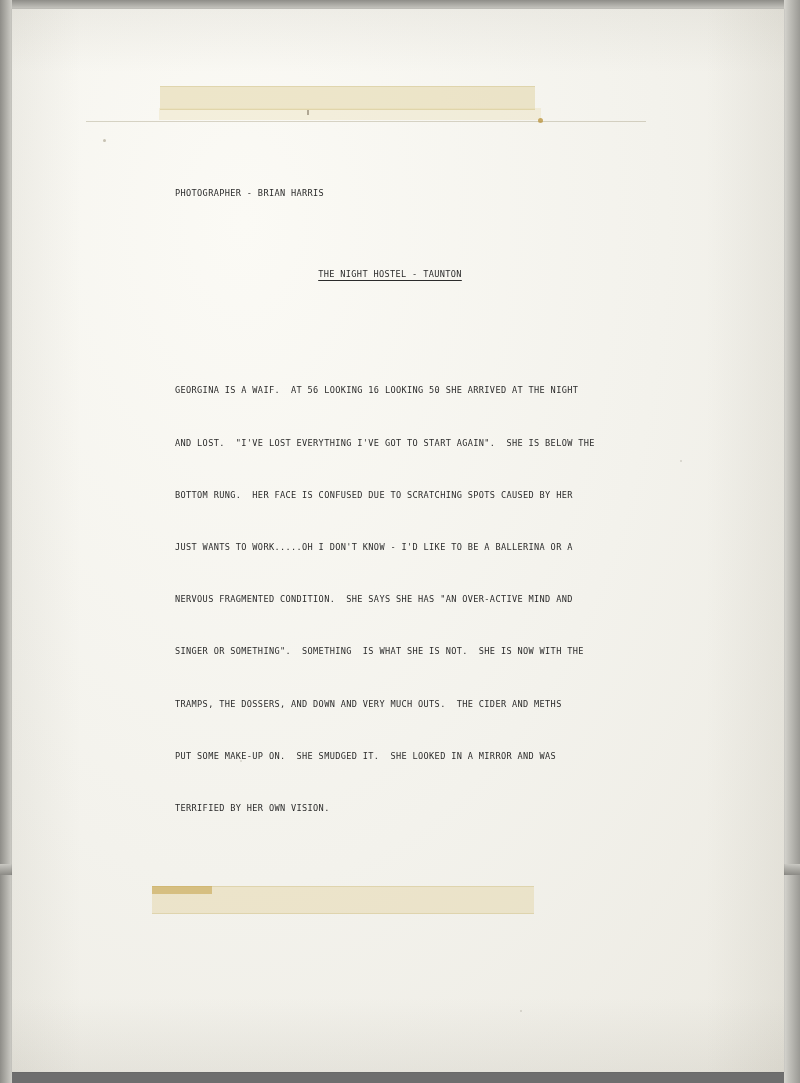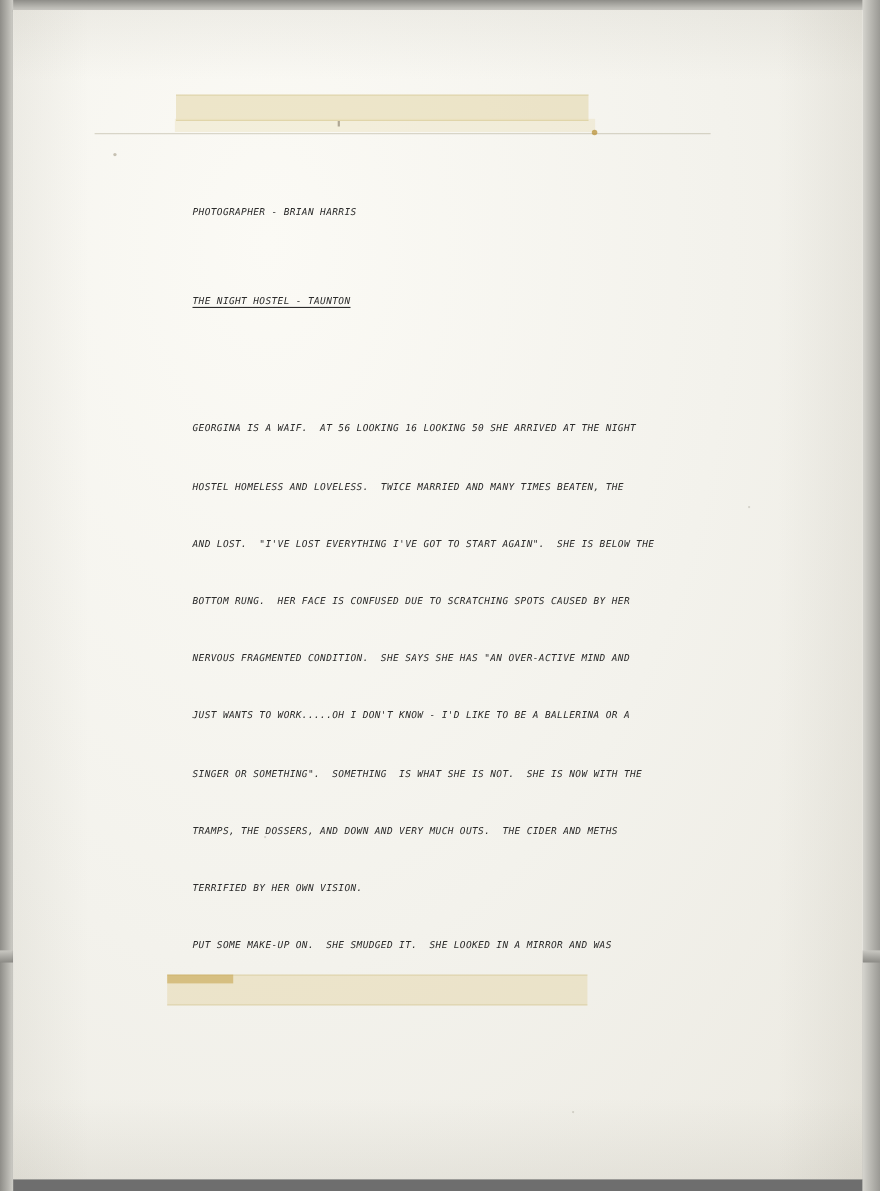--- a/index.html
+++ b/index.html
@@ -11,22 +11,21 @@
     width: 800px;
     height: 1083px;
     overflow: hidden;
     font-family: "DejaVu Sans Mono", monospace;
   }
 
   #page {
     position: relative;
     width: 800px;
     height: 875px;
-    background: #ffffff;
-    font-style: italic;
+    background: #fde047;
   }
 
   
   .sheet {
     position: absolute;
     left: 12px;
     top: 9px;
     width: 772px;
     height: 1063px;
     background: #f4f3ee;
@@ -169,20 +168,21 @@
   .typed .line {
     display: block;
   }
   .hdr {
     margin: 0;
   }
   .title {
     margin-top: 11px;
     text-decoration: underline;
     text-underline-offset: 3px;
+    text-align: center;
   }
   .para {
     margin-top: 12px;
   }
   .para2 {
     margin-top: 19px;
   }
 
   
   .speck {
@@ -218,29 +218,28 @@
   <div class="speck" style="left:520px; top:1010px; width:2px; height:2px;"></div>
 
   <div class="typed">
 
     <div class="hdr">PHOTOGRAPHER - BRIAN HARRIS</div>
 
     <div class="title">THE NIGHT HOSTEL - TAUNTON</div>
 
     <div class="para">
       <span class="line">GEORGINA IS A WAIF.  AT 56 LOOKING 16 LOOKING 50 SHE ARRIVED AT THE NIGHT</span>
-      <span class="line">HOSTEL HOMELESS AND LOVELESS.  TWICE MARRIED AND MANY TIMES BEATEN, THE</span>
       <span class="line">AND LOST.  "I'VE LOST EVERYTHING I'VE GOT TO START AGAIN".  SHE IS BELOW THE</span>
       <span class="line">BOTTOM RUNG.  HER FACE IS CONFUSED DUE TO SCRATCHING SPOTS CAUSED BY HER</span>
+      <span class="line">JUST WANTS TO WORK.....OH I DON'T KNOW - I'D LIKE TO BE A BALLERINA OR A</span>
       <span class="line">NERVOUS FRAGMENTED CONDITION.  SHE SAYS SHE HAS "AN OVER-ACTIVE MIND AND</span>
-      <span class="line">JUST WANTS TO WORK.....OH I DON'T KNOW - I'D LIKE TO BE A BALLERINA OR A</span>
       <span class="line">SINGER OR SOMETHING".  SOMETHING  IS WHAT SHE IS NOT.  SHE IS NOW WITH THE</span>
       <span class="line">TRAMPS, THE DOSSERS, AND DOWN AND VERY MUCH OUTS.  THE CIDER AND METHS</span>
+      <span class="line">PUT SOME MAKE-UP ON.  SHE SMUDGED IT.  SHE LOOKED IN A MIRROR AND WAS</span>
       <span class="line">TERRIFIED BY HER OWN VISION.</span>
-      <span class="line">PUT SOME MAKE-UP ON.  SHE SMUDGED IT.  SHE LOOKED IN A MIRROR AND WAS</span>
     </div>
 
     <div class="para2">
       
       
       
       
       
     </div>
 

